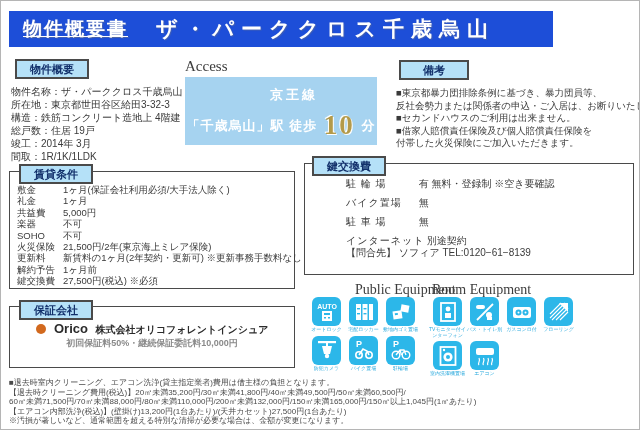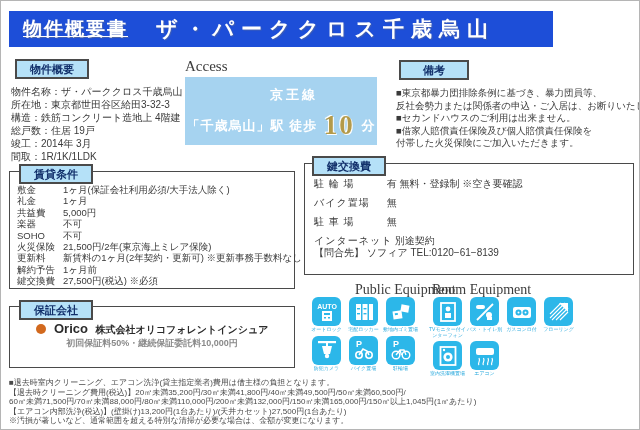--- a/index.html
+++ b/index.html
@@ -22,21 +22,21 @@
   .acc-box{position:absolute;left:184px;top:76px;width:192px;height:68px;background:#a6d3f0;text-align:center;color:#fff;font-weight:bold;}
   .acc-line1{font-size:13px;margin-top:9px;letter-spacing:3px;padding-left:26px;}
   .acc-line2{font-size:13px;margin-top:6px;letter-spacing:1px;}
   .acc-min{font-family:"Liberation Serif",serif;font-size:27px;color:#b39a4a;vertical-align:-4px;letter-spacing:2px;
            text-shadow:1px 1px 0 #fff,-1px -1px 0 #fff;padding:0 2px;}
   
   .boxed{position:absolute;border:1px solid #4a4a4a;background:#fff;box-sizing:border-box;}
   .kv{position:absolute;font-size:9.5px;line-height:11.4px;white-space:nowrap;color:#3a3a3a;}
   .kv .k{display:inline-block;}
   
-  .fac-row{position:absolute;font-size:10px;color:#3a3a3a;white-space:nowrap;}
+  .fac-row{position:absolute;font-size:10px;color:#3a3a3a;white-space:nowrap;margin-left:32px;}
   .fac-row .fk{display:inline-block;width:70px;letter-spacing:1px;}
   
   .eq-title{position:absolute;font-family:"Liberation Serif",serif;font-size:14px;color:#3c3c3c;}
   .eq-grid{position:absolute;display:flex;flex-wrap:wrap;}
   .eq-cell{width:37px;display:flex;flex-direction:column;align-items:center;margin-bottom:3px;}
   .tile{width:29px;height:29px;border-radius:6px;background:#2cb7e9;display:flex;align-items:center;justify-content:center;}
   .tile svg{display:block;}
   .eq-lab{font-size:5px;line-height:5.5px;color:#2aa9dd;text-align:center;margin-top:1px;width:37px;}
   
   .orico-line{position:absolute;left:8px;top:318px;width:286px;text-align:center;white-space:nowrap;}

